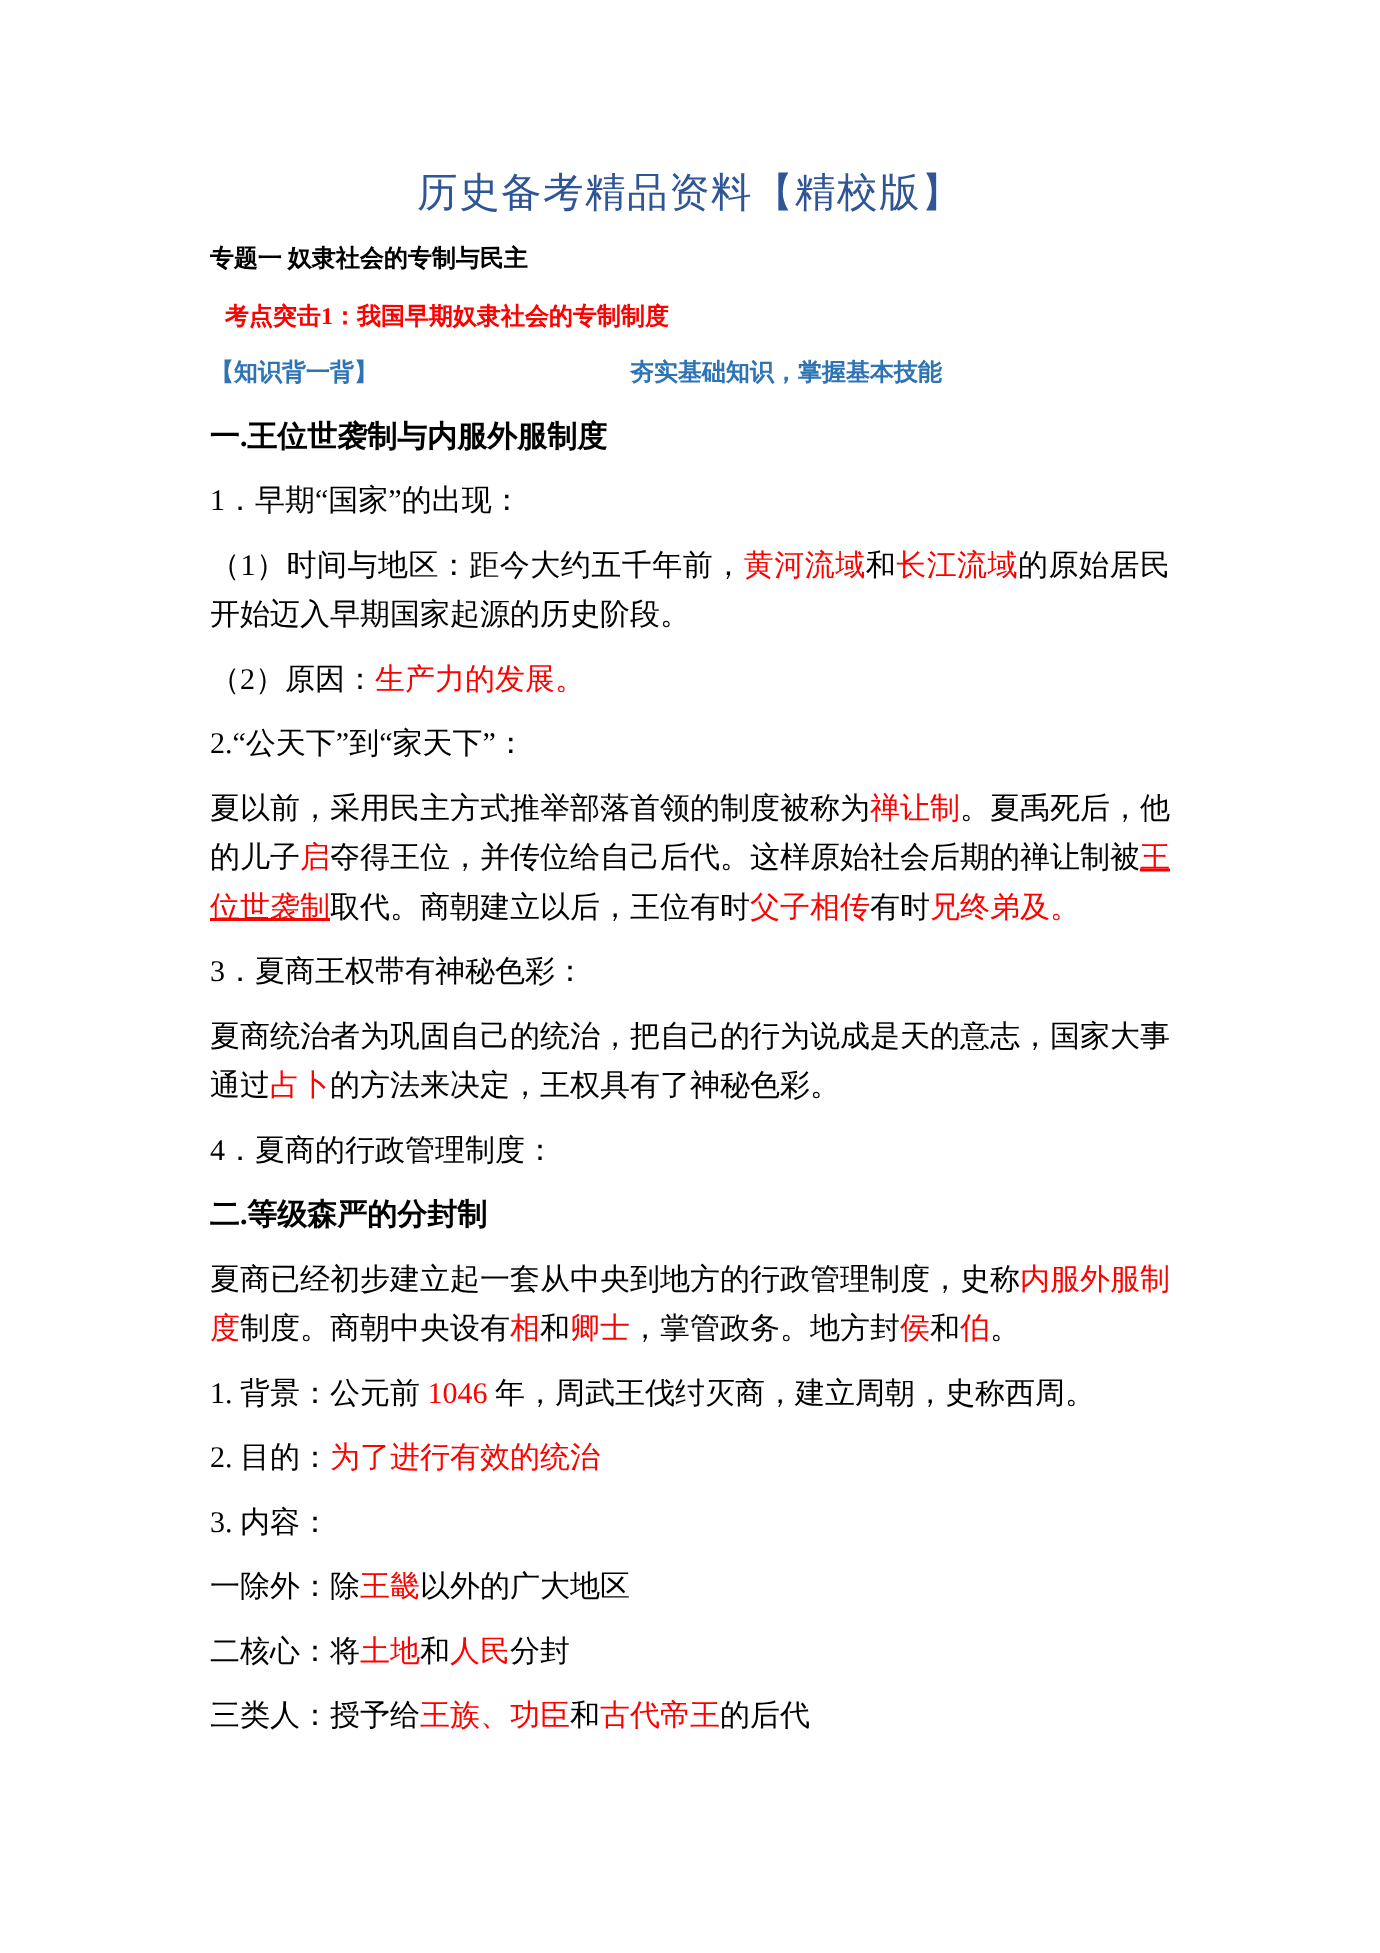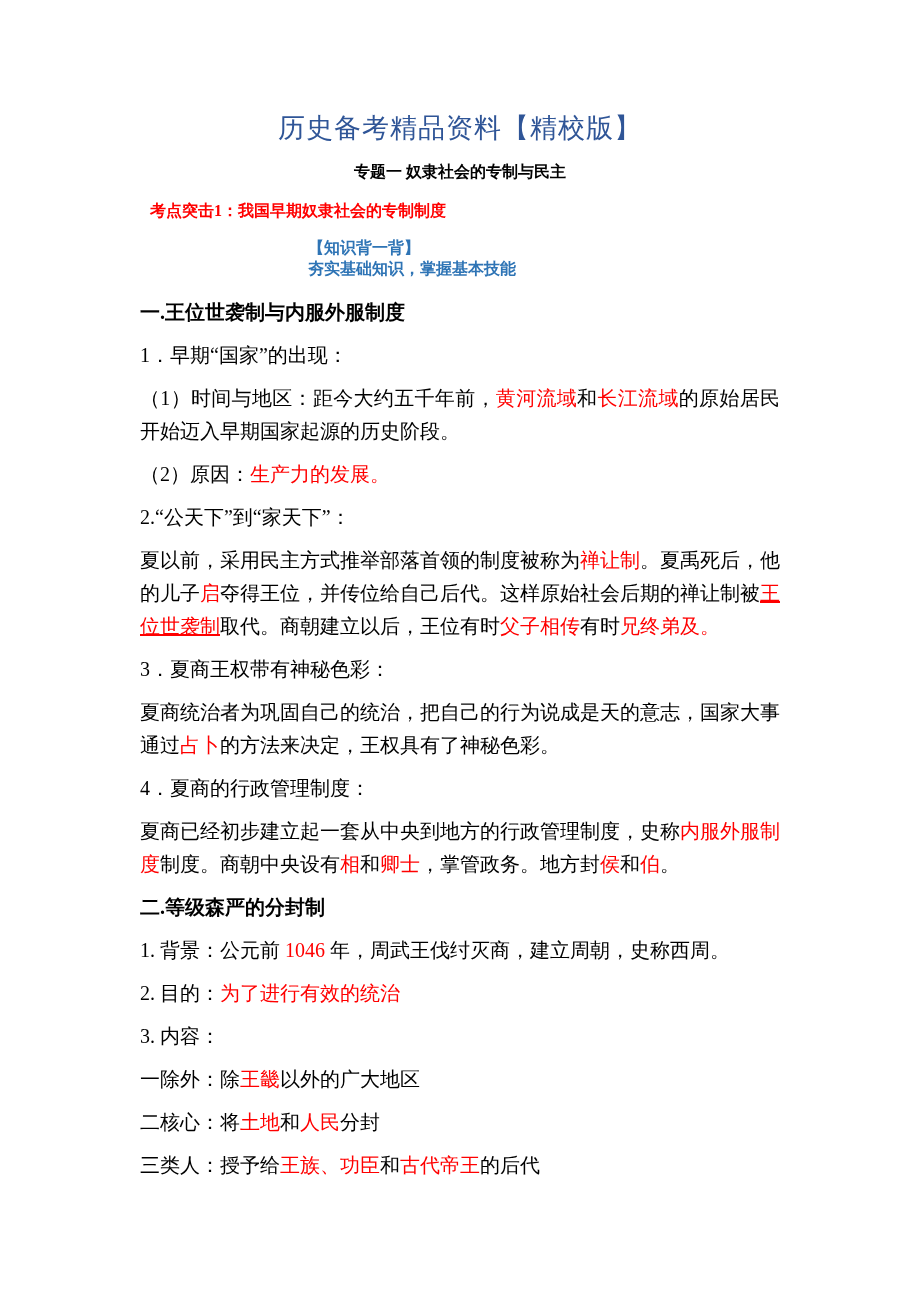--- a/index.html
+++ b/index.html
@@ -16,40 +16,39 @@
   }
   .doc-title {
     text-align: center;
     font-size: 27px;
     font-weight: normal;
     color: var(--title-blue, #2f5597);
     margin: 0 0 16px 0;
     letter-spacing: 1px;
   }
   .doc-subtitle {
-    text-align: center;
+    text-align: left;
     font-size: 16px;
     font-weight: bold;
     color: #000;
     margin: 0 0 18px 0;
   }
   .exam-point {
     font-size: 16px;
     font-weight: bold;
     color: var(--red, #ff0000);
     margin: 0 0 16px 10px;
   }
   .knowledge-row {
     display: flex;
     align-items: baseline;
     font-size: 16px;
     font-weight: bold;
     color: var(--label-blue, #2e74b5);
     margin: 0 0 16px 0;
-    flex-direction: column;
   }
   .knowledge-row .k-sub { margin-left: 168px; }
   .para {
     font-size: 20px;
     line-height: 33px;
     margin: 0 0 10px 0;
     text-align: justify;
   }
   .para.bold { font-weight: bold; }
   .para span.red { color: var(--red, #ff0000); }
@@ -74,22 +73,22 @@
   <div id="content">
       <p class="para bold"><span>一.王位世袭制与内服外服制度</span></p>
       <p class="para"><span>1．早期“国家”的出现：</span></p>
       <p class="para"><span>（1）时间与地区：距今大约五千年前，</span><span class="red">黄河流域</span><span>和</span><span class="red">长江流域</span><span>的原始居民开始迈入早期国家起源的历史阶段。</span></p>
       <p class="para"><span>（2）原因：</span><span class="red">生产力的发展。</span></p>
       <p class="para"><span>2.“公天下”到“家天下”：</span></p>
       <p class="para"><span>夏以前，采用民主方式推举部落首领的制度被称为</span><span class="red">禅让制</span><span>。夏禹死后，他的儿子</span><span class="red">启</span><span>夺得王位，并传位给自己后代。这样原始社会后期的禅让制被</span><span class="red underline">王位世袭制</span><span>取代。商朝建立以后，王位有时</span><span class="red">父子相传</span><span>有时</span><span class="red">兄终弟及</span><span class="red">。</span></p>
       <p class="para"><span>3．夏商王权带有神秘色彩：</span></p>
       <p class="para"><span>夏商统治者为巩固自己的统治，把自己的行为说成是天的意志，国家大事通过</span><span class="red">占卜</span><span>的方法来决定，王权具有了神秘色彩。</span></p>
       <p class="para"><span>4．夏商的行政管理制度：</span></p>
+      <p class="para bold"><span>二.等级森严的分封制</span></p>
       <p class="para"><span>夏商已经初步建立起一套从中央到地方的行政管理制度，史称</span><span class="red">内服外服制度</span><span>制度。商朝中央设有</span><span class="red">相</span><span>和</span><span class="red">卿士</span><span>，掌管政务。地方封</span><span class="red">侯</span><span>和</span><span class="red">伯</span><span>。</span></p>
-      <p class="para bold"><span>二.等级森严的分封制</span></p>
       <p class="para"><span>1. 背景：公元前 </span><span class="red">1046</span><span> 年，周武王伐纣灭商，建立周朝，史称西周。</span></p>
       <p class="para"><span>2. 目的：</span><span class="red">为了进行有效的统治</span></p>
       <p class="para"><span>3. 内容：</span></p>
       <p class="para"><span>一除外：除</span><span class="red">王畿</span><span>以外的广大地区</span></p>
       <p class="para"><span>二核心：将</span><span class="red">土地</span><span>和</span><span class="red">人民</span><span>分封</span></p>
       <p class="para"><span>三类人：授予给</span><span class="red">王族、功臣</span><span>和</span><span class="red">古代帝王</span><span>的后代</span></p>
     </div>
 
 </div>
 

